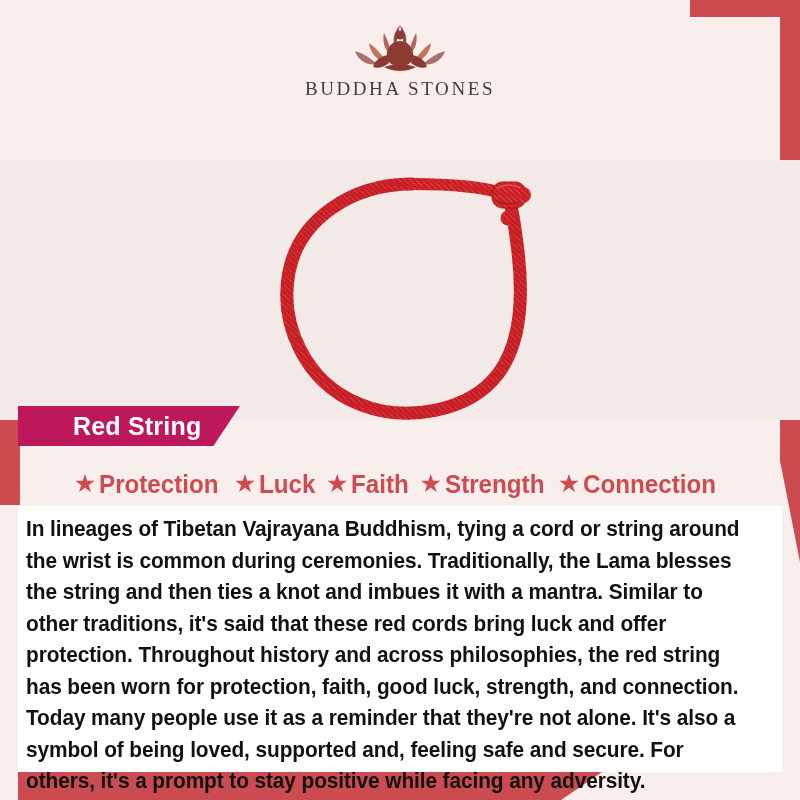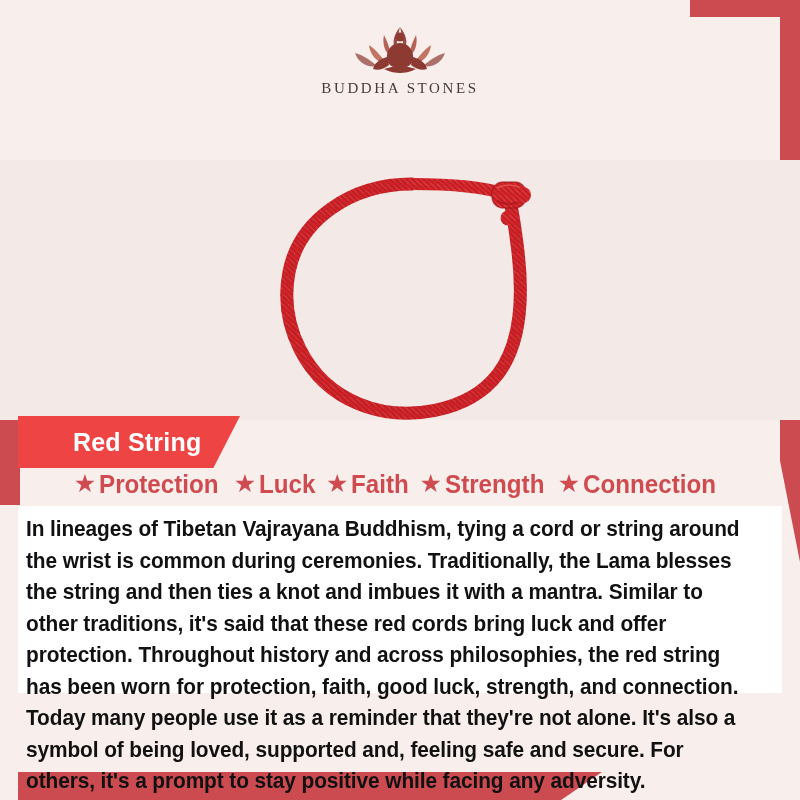--- a/index.html
+++ b/index.html
@@ -76,21 +76,21 @@
     align-items: center;
     margin-top: 6px;
   }
   .logo-mark {
     width: 124px;
     height: 62px;
     display: block;
   }
   .logo-word {
     font-family: "Liberation Serif", serif;
-    font-size: 15px;
+    font-size: 19px;
     letter-spacing: 2.6px;
     color: #4a3a36;
     margin-top: 1px;
     white-space: nowrap;
   }
 
   
   .title-band {
     position: absolute;
     left: 155px;
@@ -127,24 +127,24 @@
     left: 255px;
     top: 8px;
     width: 320px;
     height: 262px;
   }
 
   
   .redstring-banner {
     position: absolute;
     left: 18px;
-    top: 416px;
+    top: 406px;
     width: 222px;
-    height: 52px;
-    background: #ef4444;
+    height: 40px;
+    background: #be185d;
     clip-path: polygon(0 0, 100% 0, 88% 100%, 0 100%);
     display: flex;
     align-items: center;
   }
   .redstring-label {
     color: #ffffff;
     font-size: 25px;
     font-weight: bold;
     letter-spacing: 0.2px;
     padding-left: 55px;
@@ -184,21 +184,21 @@
     transform: scaleX(0.93);
     transform-origin: left center;
   }
 
   
   .copy-block {
     position: absolute;
     left: 18px;
     top: 506px;
     width: 764px;
-    height: 187px;
+    height: 266px;
     background: #ffffff;
     padding: 8px 14px 0 8px;
     box-sizing: border-box;
   }
   .copy-text {
     font-family: "Liberation Sans Narrow", "Liberation Sans", sans-serif;
     font-size: 21.5px;
     line-height: 31.5px;
     color: #111111;
     font-weight: 600;

